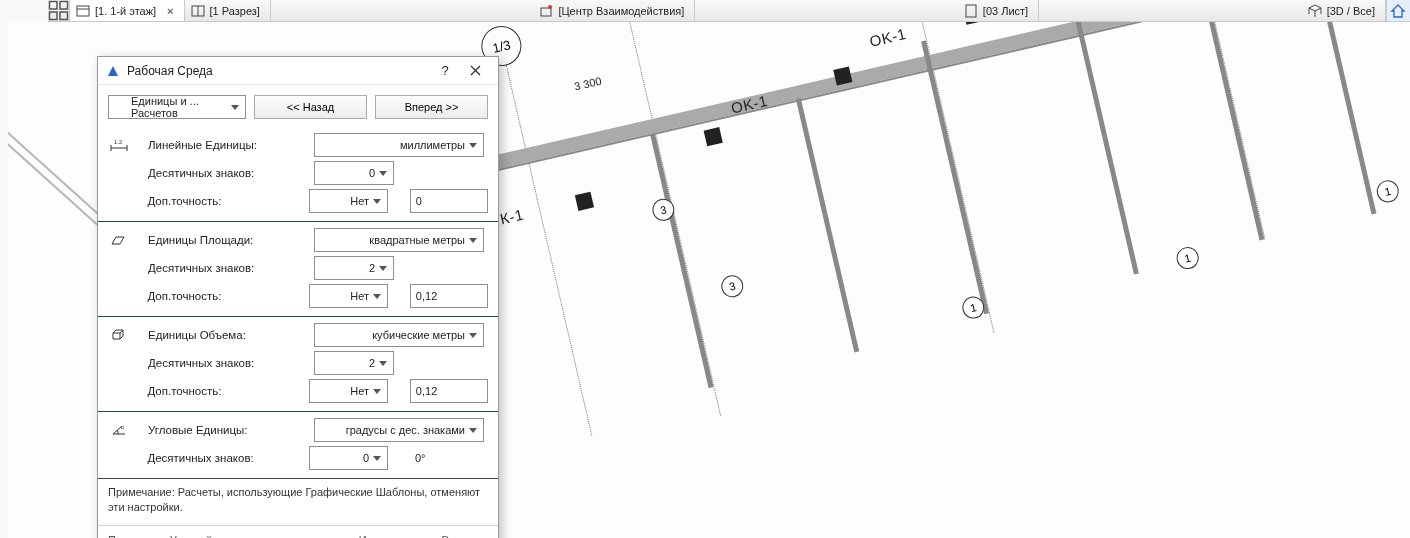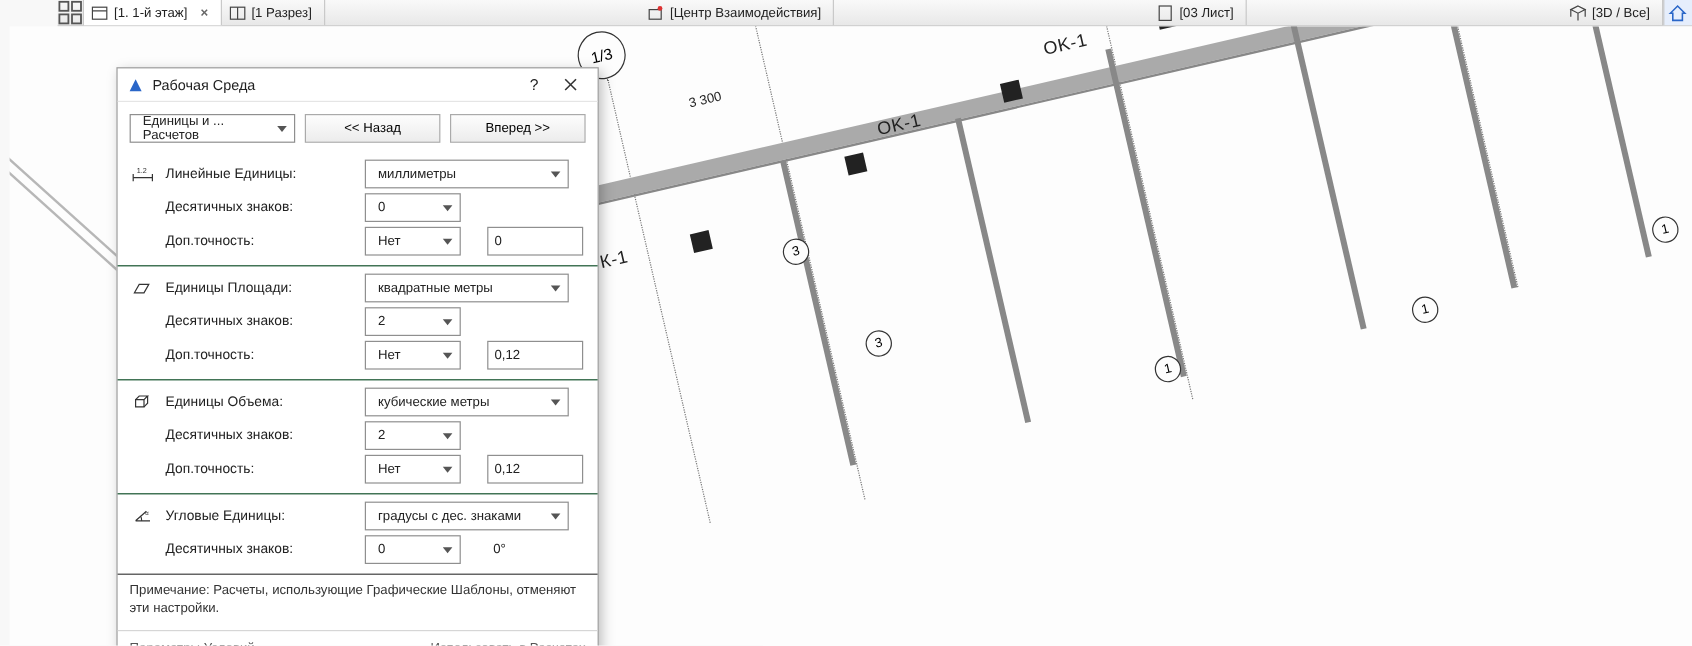--- a/index.html
+++ b/index.html
@@ -33,31 +33,31 @@
   .dialog { position:absolute; left:97px; top:56px; width:402px; background:#fff; border:1px solid #9a9a9a; box-shadow:3px 3px 10px rgba(0,0,0,0.25); font-size:12px; color:#222; }
   .dialog .titlebar { height:28px; display:flex; align-items:center; padding:0 8px; border-bottom:1px solid #e5e5e5; }
   .dialog .titlebar .appicon { width:14px; height:14px; margin-right:7px; }
   .dialog .titlebar .ttl { flex:1; font-size:12px; }
   .dialog .titlebar .tbtn { width:30px; height:28px; display:flex; align-items:center; justify-content:center; cursor:pointer; font-size:13px;}
 
   .dialog .navrow { display:flex; gap:8px; padding:10px 10px 12px 10px; }
   .dialog .navrow .combo { flex:0 0 138px; }
   .dialog .navrow .navbtn { flex:1; height:24px; border:1px solid #aaa; background:linear-gradient(#fdfdfd,#ececec); font-size:11px; cursor:pointer;}
 
-  .combo { position:relative; height:24px; border:1px solid #8f8f8f; background:#fff; display:flex; align-items:center; padding:0 18px 0 10px; font-size:11px; cursor:pointer;}
+  .combo { position:relative; height:24px; border:1px solid #8f8f8f; background:#fff; display:flex; align-items:center; padding:0 18px 0 22px; font-size:11px; cursor:pointer;}
   .combo::after { content:""; position:absolute; right:6px; top:9px; width:0; height:0; border-left:4px solid transparent; border-right:4px solid transparent; border-top:5px solid #555; }
   .txtfield { height:24px; border:1px solid #8f8f8f; background:#fff; padding:0 5px; font-size:11px; display:flex; align-items:center; }
 
   .section { border-top:1px solid #14532d; padding:4px 10px 6px 10px; }
   .section.first { border-top:none; padding-top:0;}
   .row { display:flex; align-items:center; height:28px; gap:8px; }
   .row .iconcell { width:22px; display:flex; justify-content:center; }
   .row .iconcell svg { width:18px; height:14px; }
-  .row .lbl { width:158px; font-size:11.5px; }
-  .row .ctrl1 { width:170px; }
+  .row .lbl { width:158px; font-size:11.5px;margin-left:10px; }
+  .row .ctrl1 { width:170px;justify-content:flex-end; }
   .row .ctrl1.narrow { width:80px; }
   .row .ctrl2 { width:80px; }
   .row .spacer2 { width:6px; }
 
   .note { padding:6px 10px 10px 10px; font-size:11px; color:#333; line-height:1.35; border-top:1px solid #404040;}
   .footer { border-top:1px solid #d6d6d6; padding:8px 10px 4px 10px; display:flex; justify-content:space-between; font-size:11px; color:#555;}
 </style>
 </head>
 <body>
 

